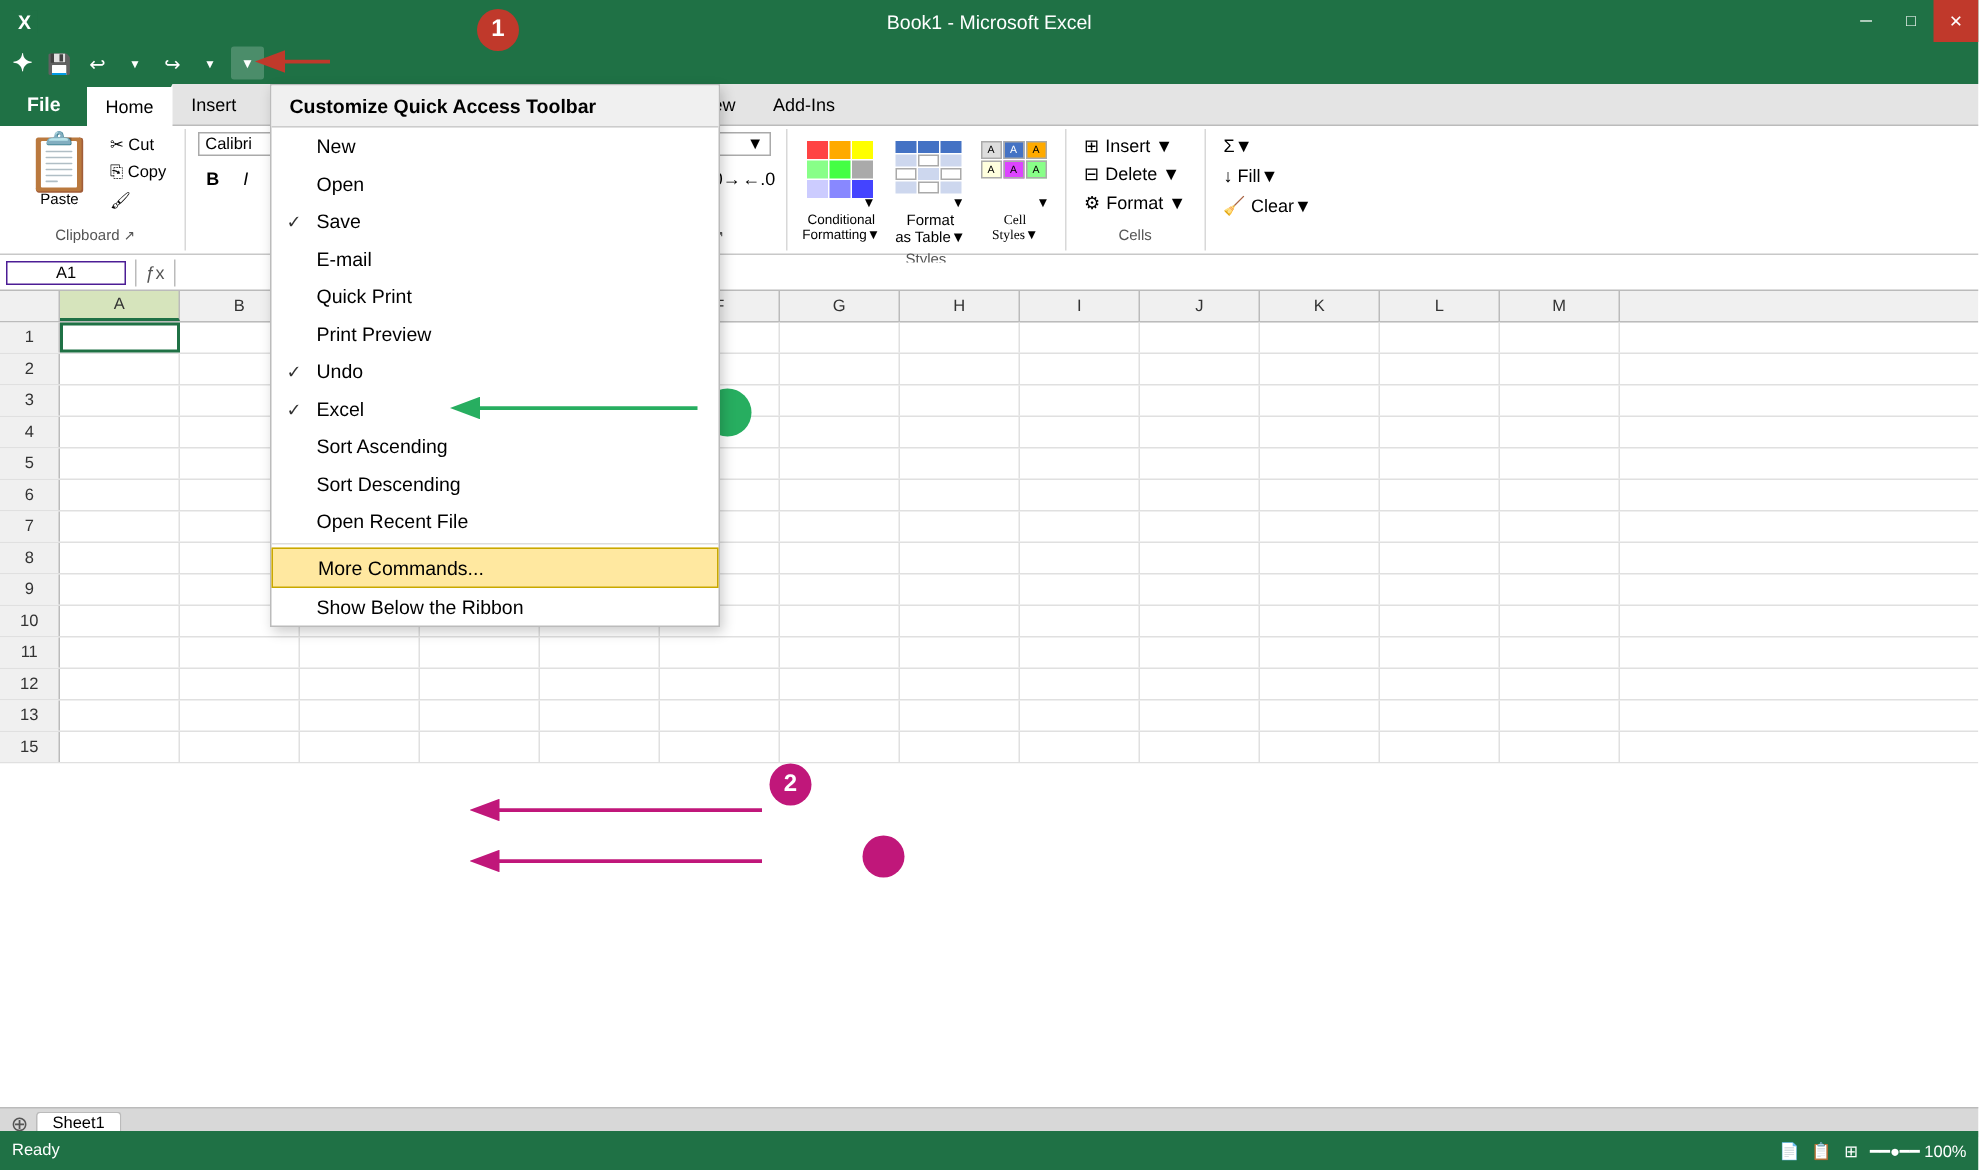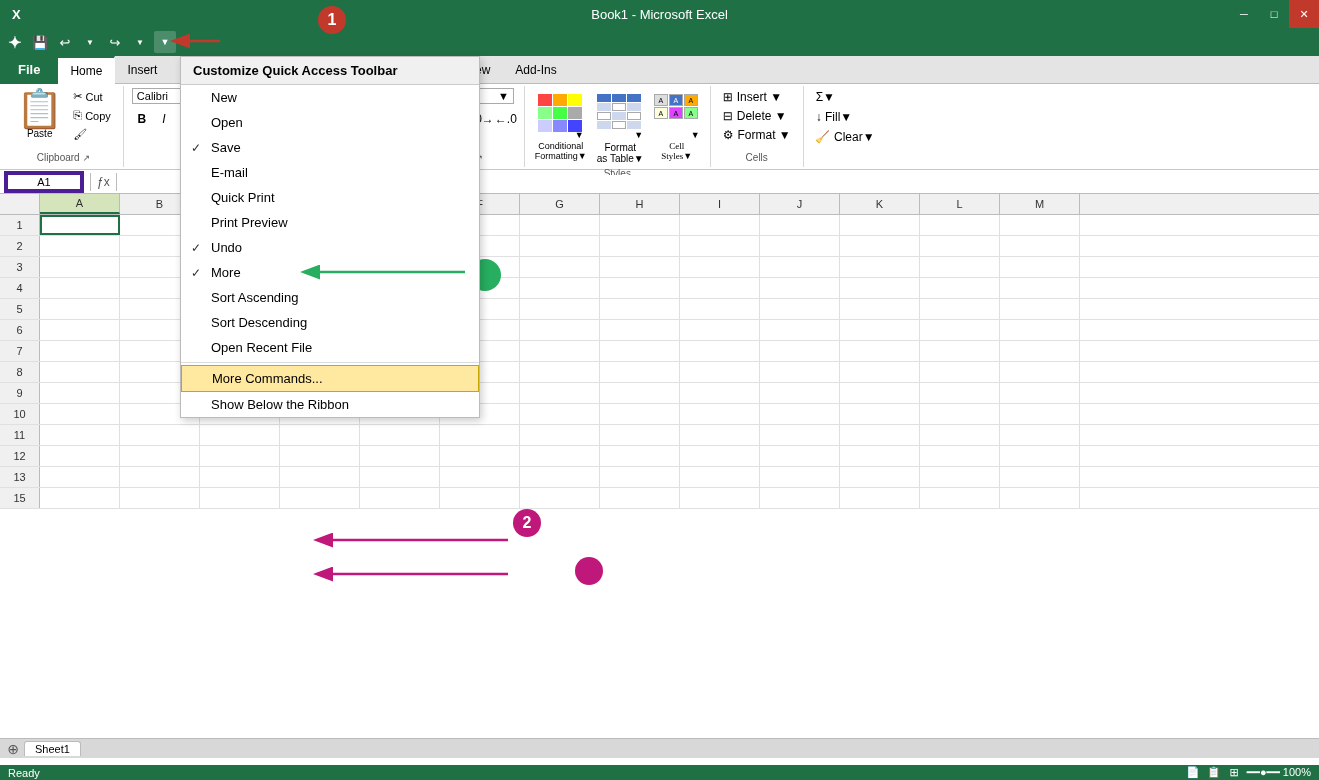--- a/index.html
+++ b/index.html
@@ -129,21 +129,21 @@
       display: flex; align-items: center; gap: 4px; padding: 2px 4px;
       cursor: pointer; border-radius: 2px; white-space: nowrap;
     }
 
     
     .formula-bar {
       display: flex; align-items: center; height: 24px;
       border-bottom: 1px solid #bbb; background: white; padding: 0 4px; gap: 4px;
     }
     .name-box {
-      width: 80px; border: 4px solid #4c1d95; padding: 1px 4px; font-size: 11px;
+      width: 80px; border: 1px solid #4c1d95; padding: 1px 4px; font-size: 11px;
       text-align: center; background: white;
     }
     .formula-divider { width: 1px; height: 18px; background: #bbb; margin: 0 2px; }
     .formula-input { flex: 1; border: none; outline: none; font-size: 12px; padding: 0 4px; }
     .col-header-row { display: flex; background: #f0f0f0; border-bottom: 1px solid #bbb; }
     .row-num-header { width: 40px; min-width: 40px; border-right: 1px solid #bbb; background: #f0f0f0; }
     .col-header {
       border-right: 1px solid #bbb; text-align: center; font-size: 11px;
       color: #333; padding: 2px 0; height: 20px; display: flex; align-items: center; justify-content: center;
       cursor: pointer;
@@ -208,21 +208,21 @@
     }
     .sheet-tab {
       padding: 1px 10px; background: white; border: 1px solid #bbb;
       border-bottom: none; font-size: 11px; cursor: pointer; border-radius: 3px 3px 0 0;
     }
     .sheet-tab-add {
       width: 18px; height: 16px; display: flex; align-items: center; justify-content: center;
       cursor: pointer; font-size: 14px; color: #555;
     }
     .status-bar {
-      height: 15px; background: #1f7145; color: white;
+      height: 26px; background: #1f7145; color: white;
       display: flex; align-items: center; padding: 0 8px; font-size: 11px;
       justify-content: space-between;
     }
   </style>
 </head>
 <body>
 
 <div style="position:relative; width:1319px; height:780px; overflow:hidden;">
 
   <div class="title-bar">
@@ -777,21 +777,21 @@
         </div>
         <div class="menu-item">
           <span>Print Preview</span>
         </div>
         <div class="menu-item">
           <span class="check-mark">✓</span>
           <span>Undo</span>
         </div>
         <div class="menu-item">
           <span class="check-mark">✓</span>
-          <span>More</span>
+          <span>Excel</span>
         </div>
         <div class="menu-item">
           <span>Sort Ascending</span>
         </div>
         <div class="menu-item">
           <span>Sort Descending</span>
         </div>
         <div class="menu-item">
           <span>Open Recent File</span>
         </div>

